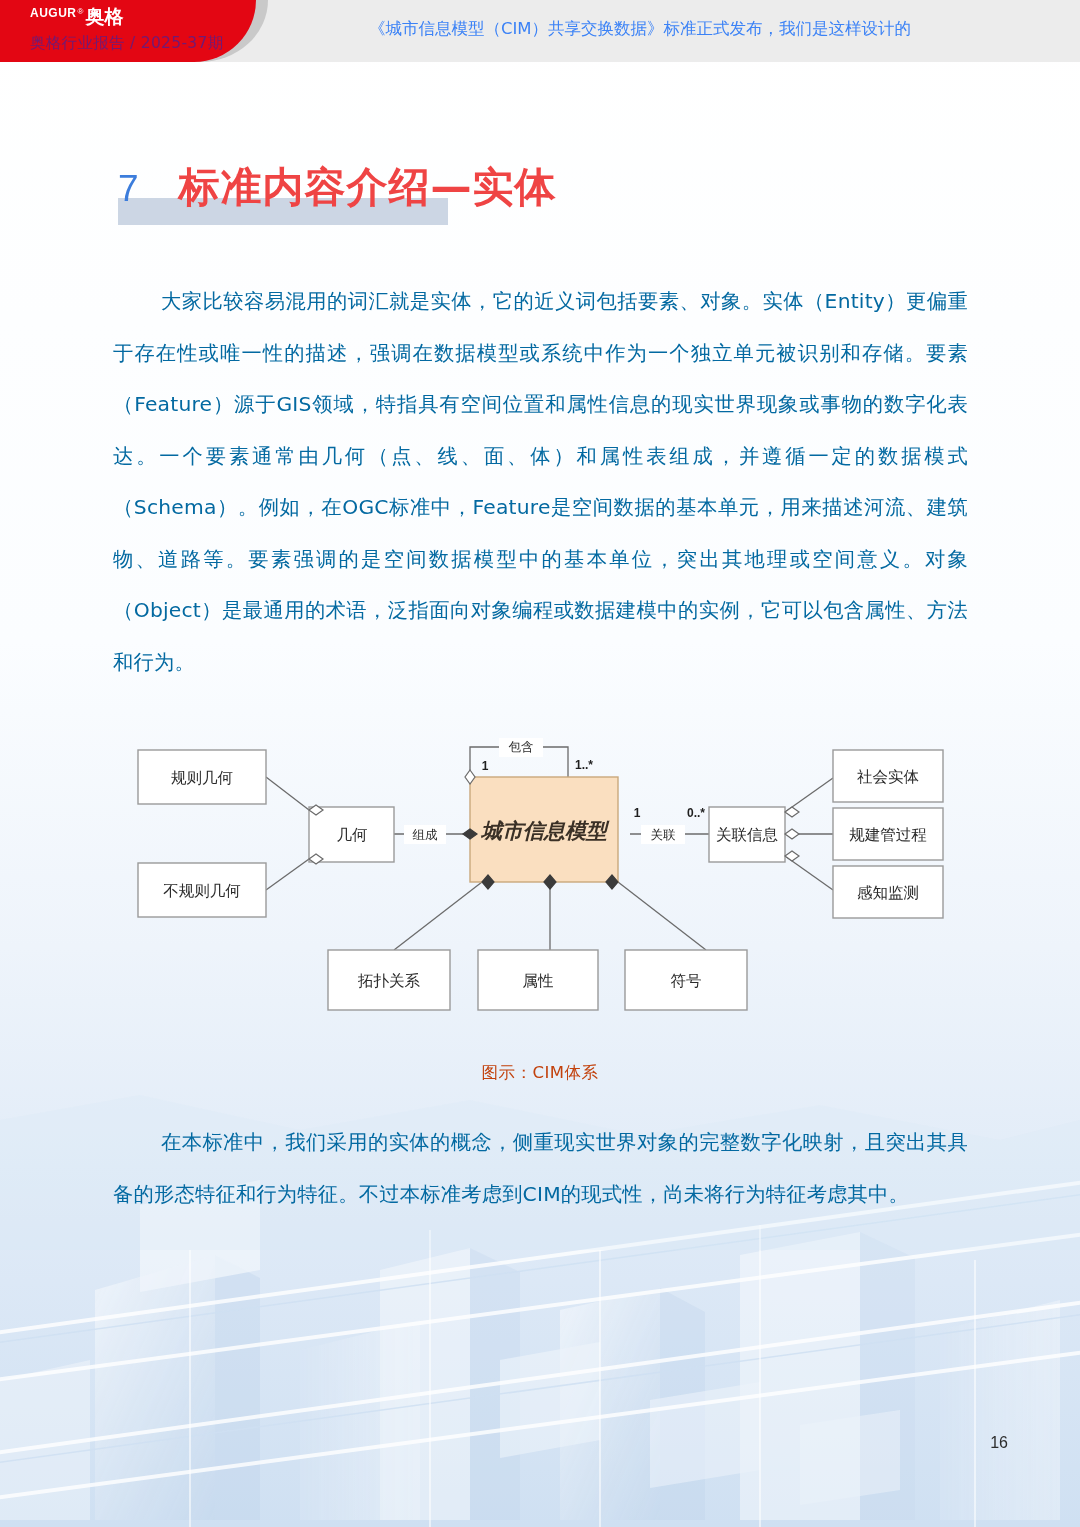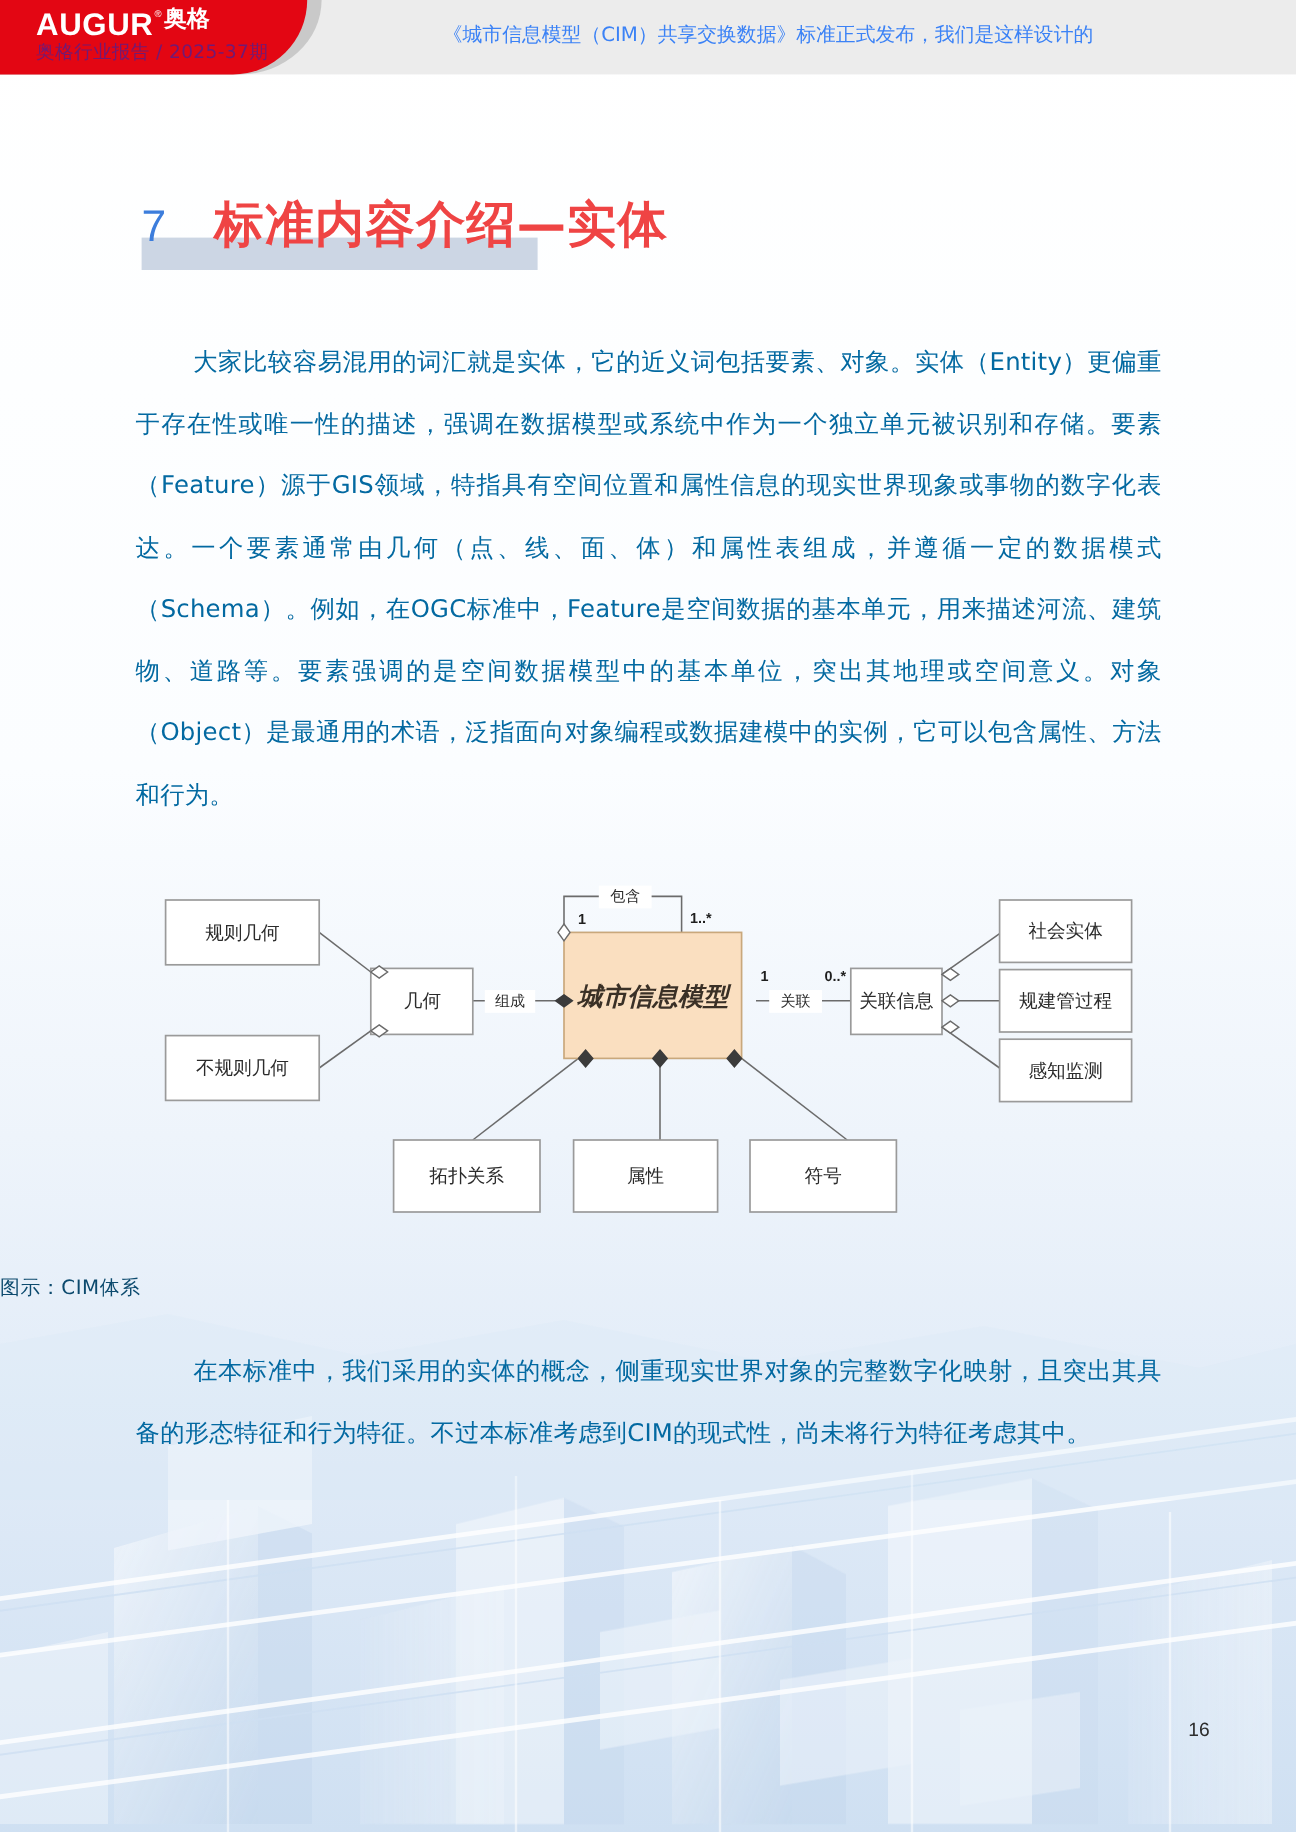--- a/index.html
+++ b/index.html
@@ -53,21 +53,21 @@
   }
   #brand-logo-line {
     position: absolute;
     left: 30px; top: 7px;
     display: flex;
     align-items: flex-start;
     color: #ffffff;
     z-index: 8;
   }
   #brand-logo-latin {
-    font-size: 26px;
+    font-size: 12px;
     font-weight: bold;
     letter-spacing: 0.5px;
     line-height: 1;
     font-family: "Liberation Sans", sans-serif;
   }
   #brand-reg {
     font-size: 8px;
     line-height: 1;
     margin-left: 1px;
     margin-top: 1px;
@@ -166,22 +166,23 @@
     left: 113px; top: 660px;
     width: 855px; height: 310px;
   }
   #diagram svg { display: block; }
 
   
   #figure-caption {
     position: absolute;
     left: 0; top: 1000px;
     width: 1080px;
+    text-align: center;
     font-size: 16.5px;
-    color: #0c4a6e;
+    color: #c2410c;
     font-family: "DejaVu Sans", sans-serif;
     letter-spacing: 0.5px;
   }
 
   
   #page-number {
     position: absolute;
     right: 72px; top: 1372px;
     font-size: 16px;
     color: #2d2d2d;

